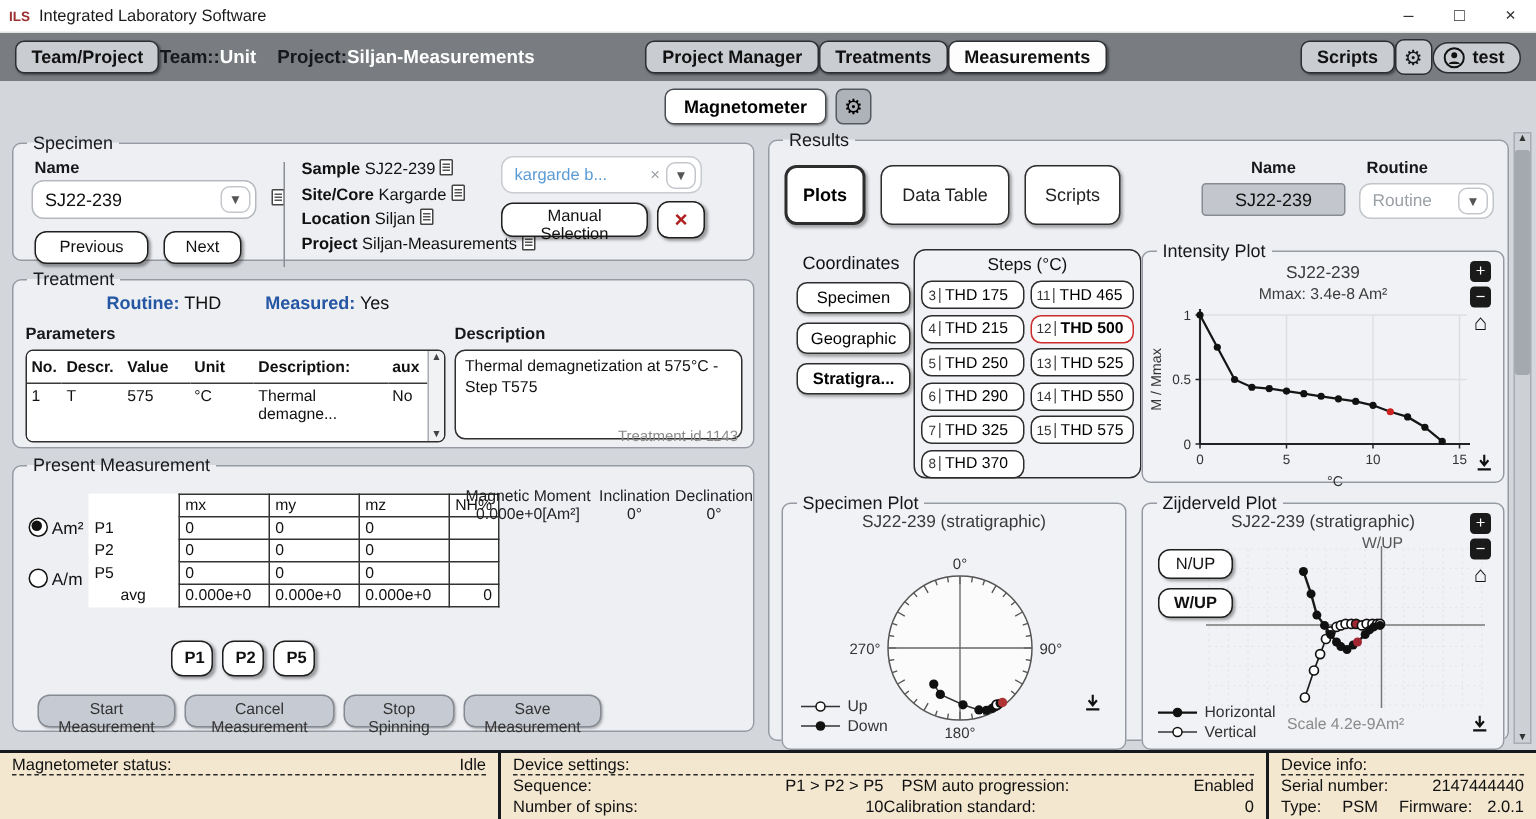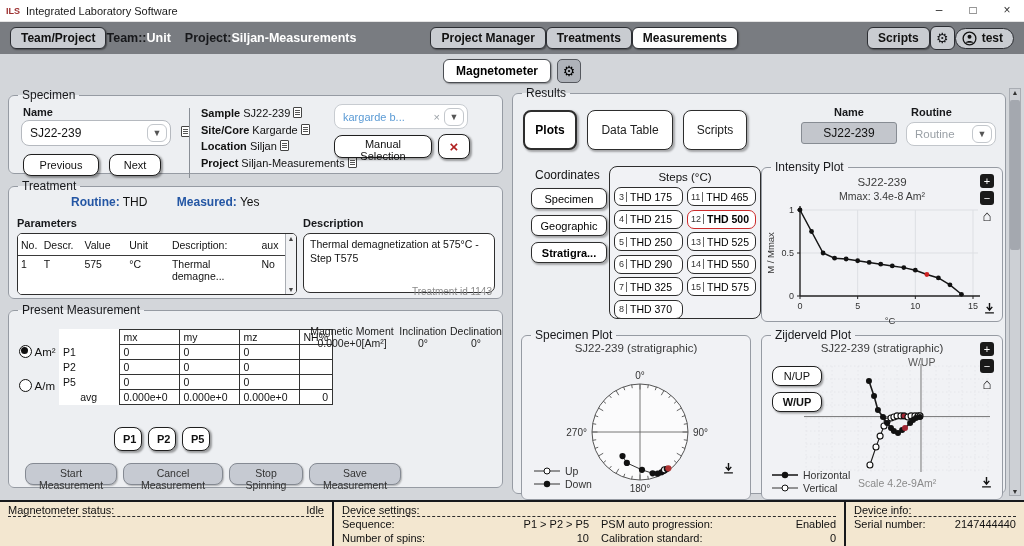--- a/index.html
+++ b/index.html
@@ -46,21 +46,21 @@
     position:relative; vertical-align:-1px;}
   .doc-icon::before { content:""; position:absolute; left:1px; top:2px; width:5px; height:1px; background:#555;
     box-shadow:0 2px 0 #555, 0 4px 0 #555; }
   .radio { display:inline-block; width:13px; height:13px; border:1.7px solid #111; border-radius:50%; background:#fff; vertical-align:-2px;}
   .radio.checked::after { content:""; display:block; width:7px; height:7px; margin:1.4px; background:#111; border-radius:50%; }
   table { border-collapse:collapse; background:#fff; }
   
   .param-wrap { position:absolute; left:8px; top:40px; width:280px; height:62px; border:1.6px solid #2f2f2f;
     border-radius:5px; background:#fff; overflow:hidden; display:flex; }
   .param-table { font-size:10.5px; flex:1; }
-  .param-table th { font-weight:400; text-align:left; padding:2px 3px 1px 3px; border-bottom:1.4px solid #3a3a3a; }
+  .param-table th { font-weight:700; text-align:left; padding:2px 3px 1px 3px; border-bottom:1.4px solid #3a3a3a; }
   .param-table td { padding:2px 3px; vertical-align:top; }
   .vscroll { width:11px; border-left:1px solid #a9adb3; background:#f1f2f4; display:flex; flex-direction:column;
     justify-content:space-between; align-items:center; font-size:7px; color:#444; padding:1px 0;}
   
   .meas-table { position:absolute; left:50px; top:12px; font-size:10.5px; }
   .meas-table td { border:1px solid #333; padding:0 4px; height:15px; min-width:60px; }
   .meas-table td.rl { min-width:26px; border:none; text-align:left; font-size:10.5px;}
   .meas-table td.hd { font-weight:400; }
   .meas-table td.nh { min-width:32px; }
   .meas-table td.blank { border:none; background:transparent; }
@@ -617,30 +617,39 @@
         <span class="fill"></span>
         <span>Enabled</span>
       </span>
     </div>
     <div class="st-row">
       <span class="half">
         <span>Number of spins:</span>
         <span class="fill"></span>
         <span>10</span>
       </span>
-      <span class="half" style="padding-left:12px">
+      <span class="half" style="padding-left:0">
         <span>Calibration standard:</span>
         <span class="fill"></span>
         <span>0</span>
       </span>
     </div>
   </div>
   <div class="st-col" style="flex:1">
     <div class="st-row dashed">
       <span>Device info:</span>
     </div>
     <div class="st-row">
       <span>Serial number:</span>
       <span class="fill"></span>
       <span>2147444440</span>
     </div>
+    <div class="st-row">
+      <span>Type:</span>
+      <span class="fill"></span>
+      <span>PSM</span>
+      <span style="width:14px"></span>
+      <span>Firmware:</span>
+      <span style="width:10px"></span>
+      <span>2.0.1</span>
+    </div>
   </div>
 </div>
 
 </body></html>

